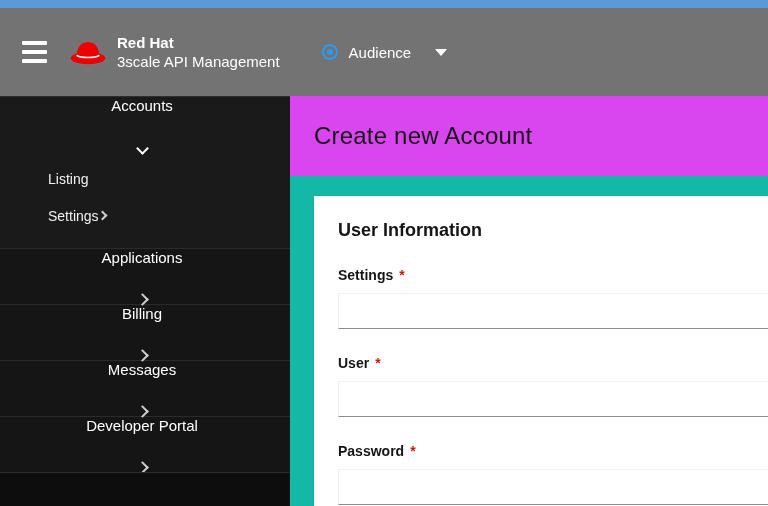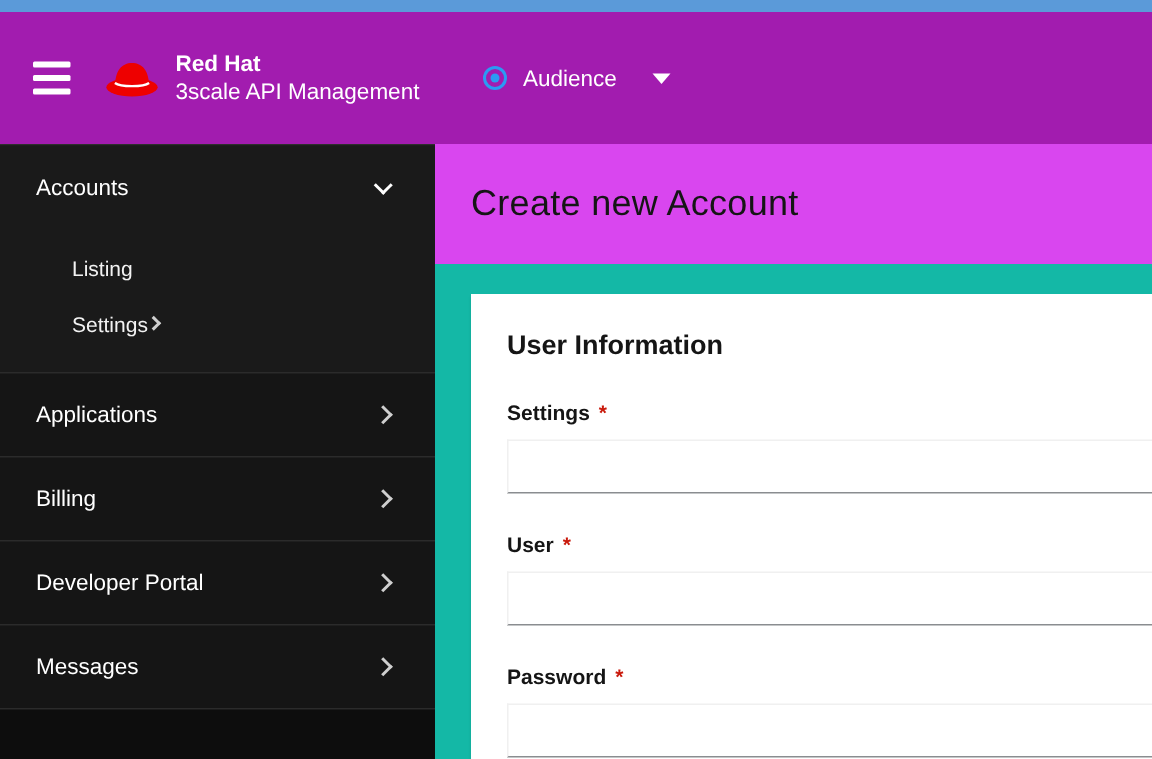--- a/index.html
+++ b/index.html
@@ -8,21 +8,21 @@
     width:768px; height:506px; overflow:hidden; position:relative;
     font-family:"Liberation Sans", sans-serif; background:#ffffff;
   }
 
   
   .topstrip { position:absolute; top:0; left:0; width:768px; height:8px; background:#5b9ad9; }
 
   
   .masthead {
     position:absolute; top:8px; left:0; width:768px; height:88px;
-    background:#a21caf; display:flex; align-items:center;
+    background:#737373; display:flex; align-items:center;
   }
   .nav-toggle { background:none; border:none; padding:0; margin-left:22px; cursor:pointer; }
   .hamburger i { display:block; width:25px; height:4px; background:#ffffff; border-radius:1px; margin:5px 0; }
   .brand { display:flex; align-items:center; margin-left:22px; gap:10px; cursor:pointer; }
   .brand-title { color:#ffffff; font-weight:bold; font-size:15px; line-height:18px; }
   .brand-subtitle { color:#ffffff; font-size:15px; line-height:18px; margin-top:1px;text-align:center; }
   .context-selector { display:flex; align-items:center; margin-left:42px; cursor:pointer; }
   .audience-icon {
     width:16px; height:16px; border:2px solid #2b9af3; border-radius:50%;
     position:relative; display:inline-block;
@@ -40,20 +40,21 @@
 
   
   .sidebar {
     position:absolute; top:96px; left:0; width:290px; height:410px;
     background:#151515; border-top:1px solid #2e2e2e;
   }
   .nav-item {
     height:56px; display:flex; align-items:center; justify-content:space-between;
     padding:0 30px 0 24px; color:#ffffff; font-size:15px; cursor:pointer;
     border-top:1px solid #2b2b2b;
+    flex-direction:column;
   }
   .nav-group { background:#1a1a1a; }
   .nav-group .nav-item { border-top:none; }
   .subnav { padding:7px 0 14px 0; }
   .sub-item {
     height:37px; display:flex; align-items:center; justify-content:flex-start;
     padding:0 40px 0 48px; color:#f2f2f2; font-size:14px; cursor:pointer;
   }
   .chev {
     width:9px; height:9px; border-right:2px solid #cfcfcf; border-bottom:2px solid #cfcfcf;
@@ -131,25 +132,25 @@
 
   <div class="nav-item">
     <span>Applications</span>
     <span class="chev"></span>
   </div>
   <div class="nav-item">
     <span>Billing</span>
     <span class="chev"></span>
   </div>
   <div class="nav-item">
-    <span>Developer Portal</span>
+    <span>Messages</span>
     <span class="chev"></span>
   </div>
   <div class="nav-item">
-    <span>Messages</span>
+    <span>Developer Portal</span>
     <span class="chev"></span>
   </div>
 
   <div class="sidebar-footer"></div>
 </nav>
 
 <main class="main">
   <div class="page-header">
     <h1 class="page-title">Create new Account</h1>
   </div>

